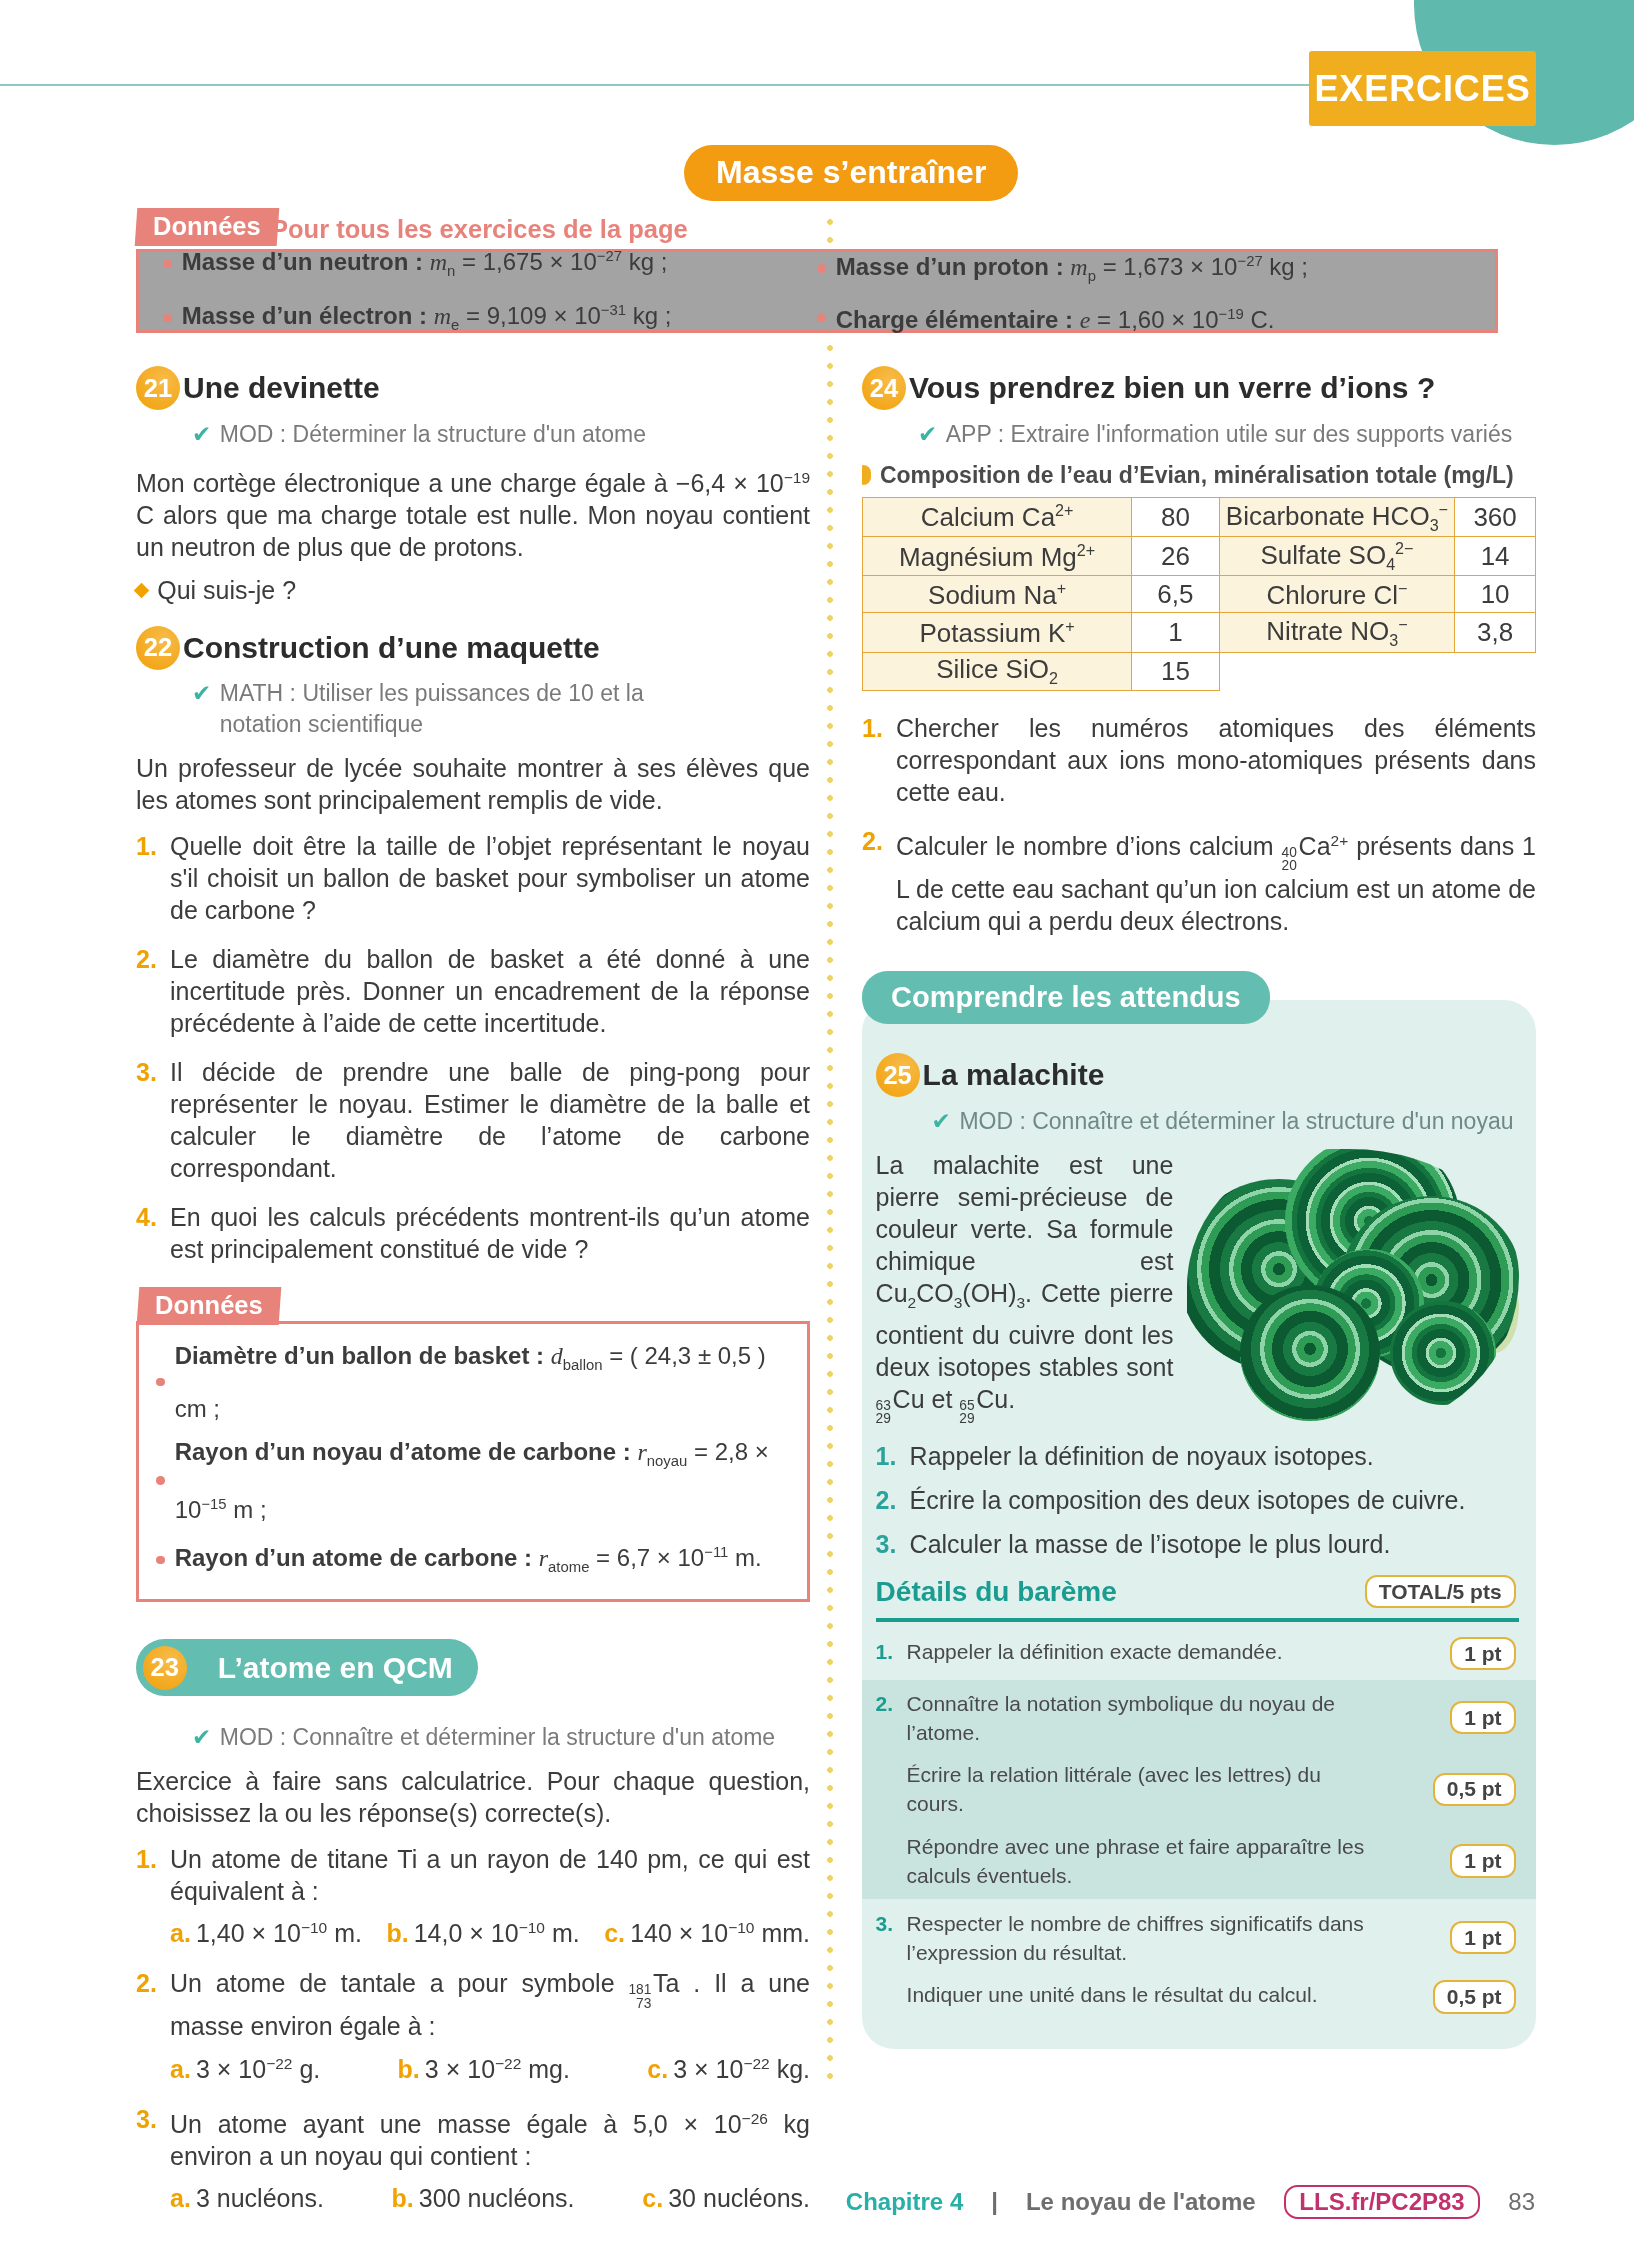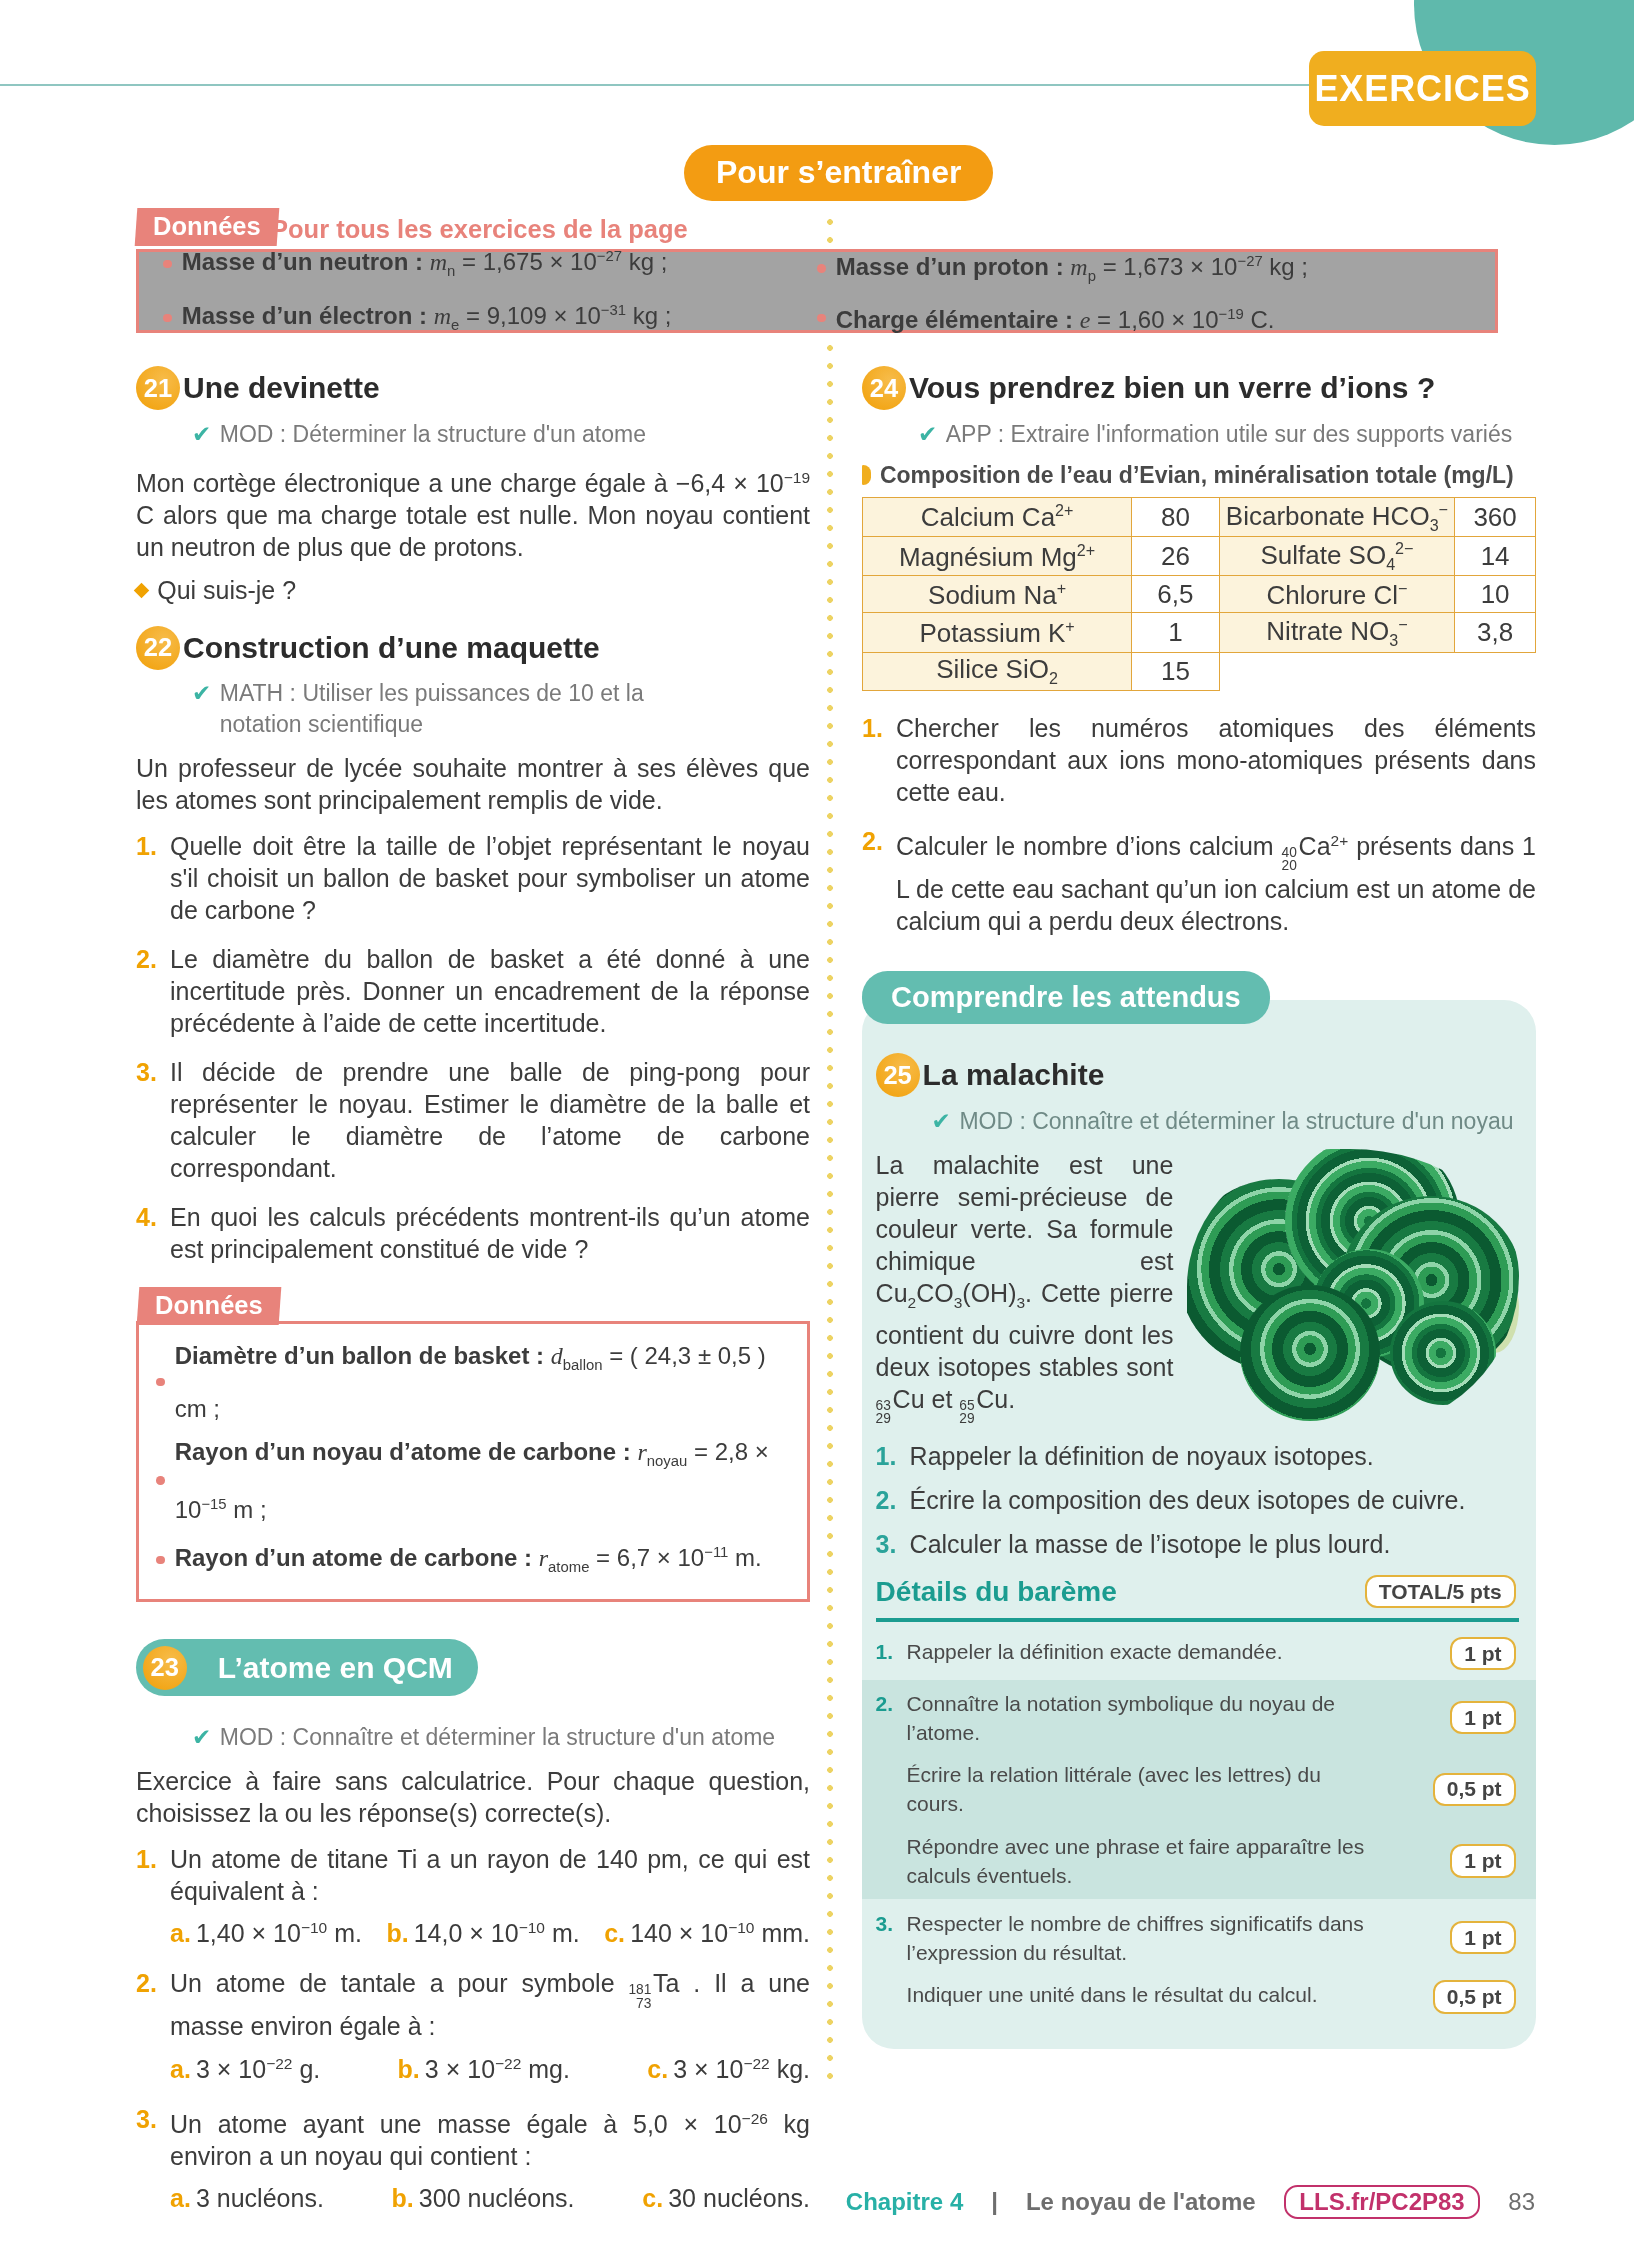--- a/index.html
+++ b/index.html
@@ -9,21 +9,21 @@
     --badge-border:#E4B33C; --ink:#3C3C3C; --gray:#7A7A7A; --magenta:#C2316B; --dots:#EDD363;
   }
   *{margin:0;padding:0;box-sizing:border-box}
   html,body{background:#fff}
   body{font-family:"Liberation Sans","DejaVu Sans",sans-serif;color:var(--ink)}
   .page{position:relative;width:1635px;height:2261px;background:#fff;overflow:hidden}
 
   .top-rule{position:absolute;left:0;top:84px;width:100%;height:1.7px;background:var(--teal-line)}
   .corner-blob{position:absolute;right:-60px;top:-136px;width:281px;height:281px;border-radius:50%;background:var(--teal-blob)}
   .exercices-badge{position:absolute;left:1309px;top:51px;width:227px;height:75px;background:var(--gold);
-    border-radius:15px;color:#fff;font-weight:bold;font-size:36px;display:flex;align-items:center;justify-content:center;letter-spacing:0.9px}
+    border-radius:3px;color:#fff;font-weight:bold;font-size:36px;display:flex;align-items:center;justify-content:center;letter-spacing:0.9px}
   .section-pill{position:absolute;left:684px;top:145px;background:var(--gold-deep);color:#fff;font-weight:bold;
     font-size:32px;padding:9.4px 32px;border-radius:31px}
   .col-divider{position:absolute;left:827px;top:213px;width:6px;height:1873px;
     background-image:radial-gradient(circle,var(--dots) 2.6px,transparent 3.1px);background-size:6px 18px;background-repeat:repeat-y}
 
   
   .donnees-label{display:inline-block;background:var(--salmon);color:#fff;font-weight:bold;font-size:25.5px;
     padding:4.3px 17px;transform:skewX(-4deg)}
   .donnees-label>span{display:inline-block;transform:skewX(4deg)}
   .page-donnees-label{position:absolute;left:136px;top:208px;z-index:2}
@@ -109,21 +109,21 @@
   .f-code{color:var(--magenta);font-weight:bold;border:2.6px solid var(--magenta);border-radius:13.6px;padding:0.9px 13.6px}
   .f-page{color:#6E6E6E}
 </style>
 </head>
 <body>
 
 <div class="page">
   <div class="top-rule"></div>
   <div class="corner-blob"></div>
   <div class="exercices-badge">EXERCICES</div>
-  <div class="section-pill">Pour s’entraîner</div>
+  <div class="section-pill">Masse s’entraîner</div>
   <div class="col-divider"></div>
 
   <div class="donnees-label page-donnees-label"><span>Données</span></div>
   <div class="donnees-title">Pour tous les exercices de la page</div>
   <div class="page-donnees-box">
     <ul class="data-list half">
       <li>
           <span class="dot"></span>
           <span><b>Masse d’un neutron :</b> <i>m</i><sub>n</sub> = 1,675 × 10<sup>−27</sup> kg ;</span>
         </li>

